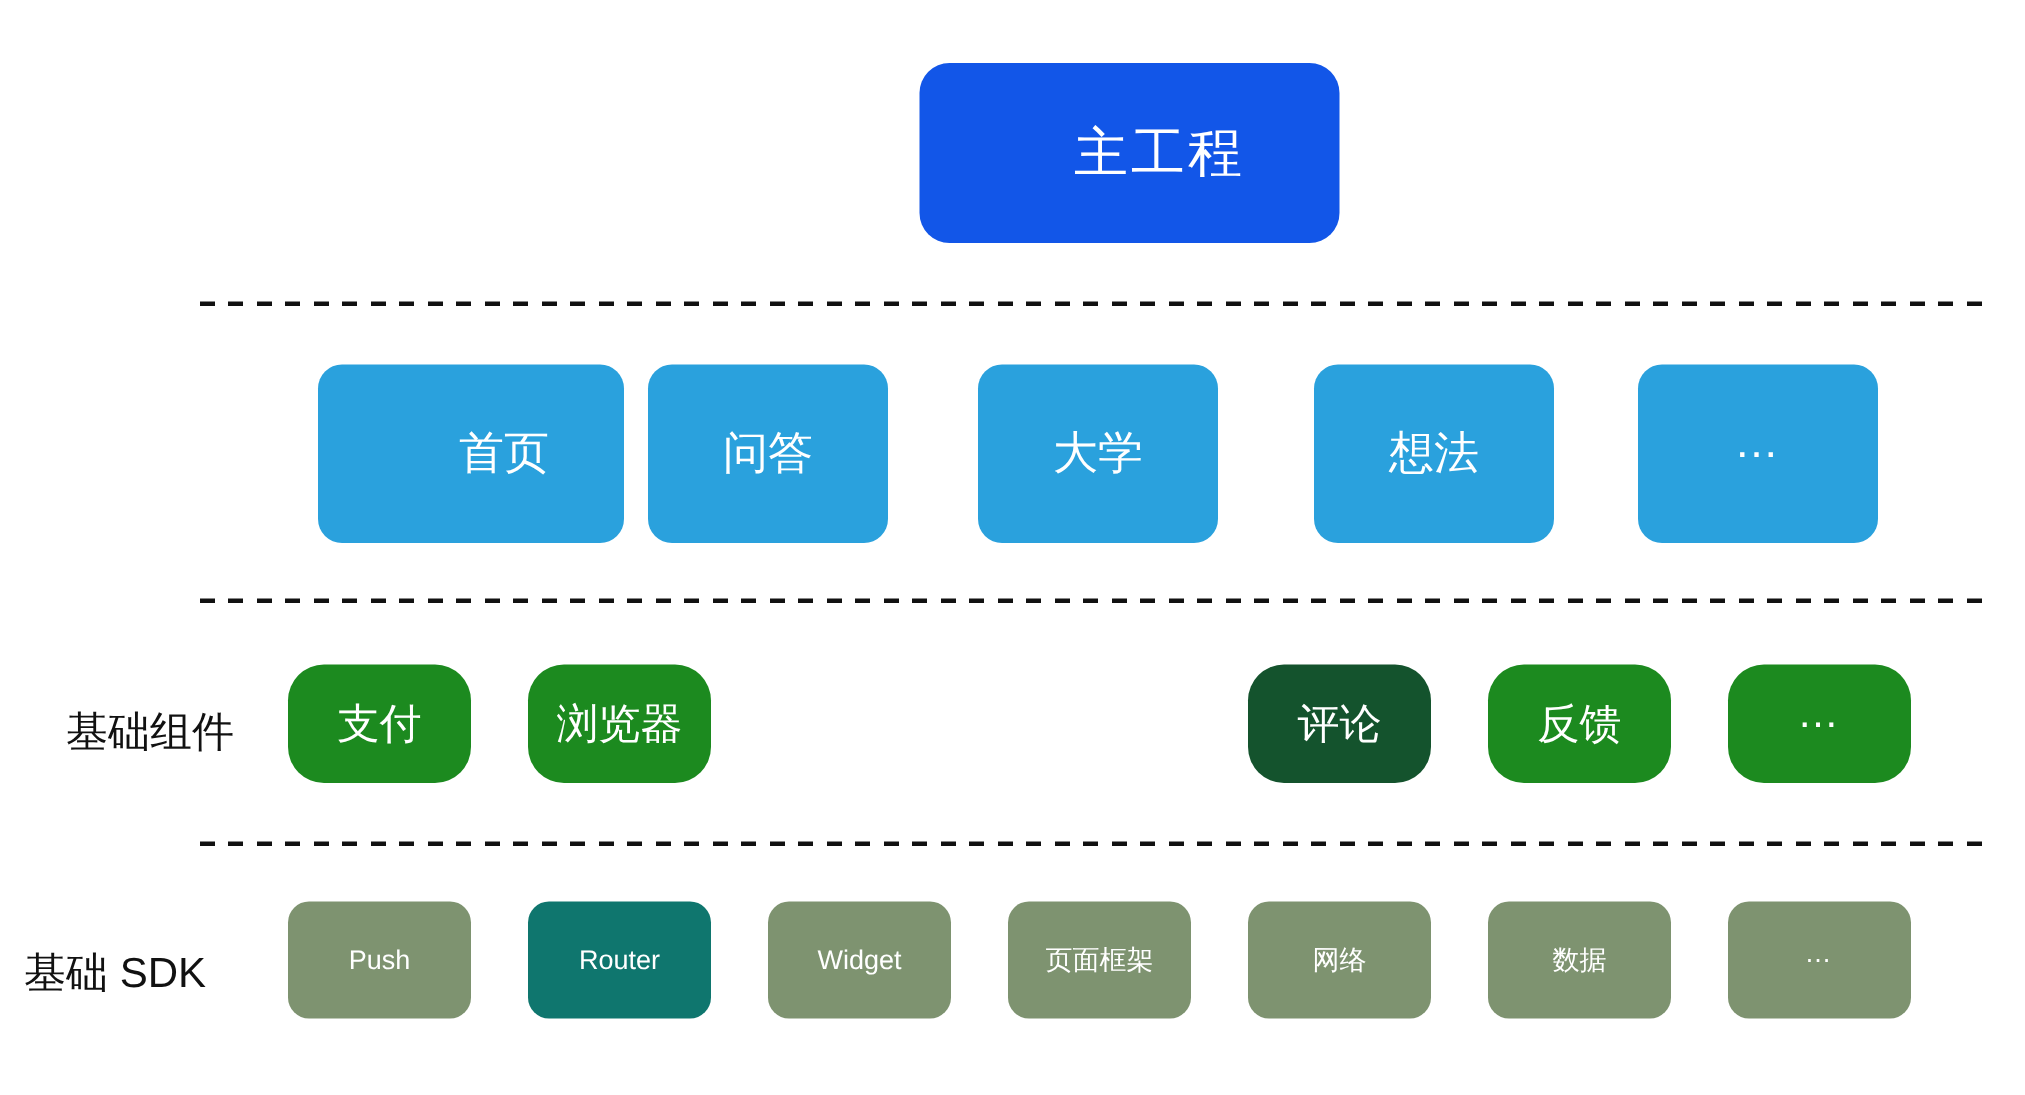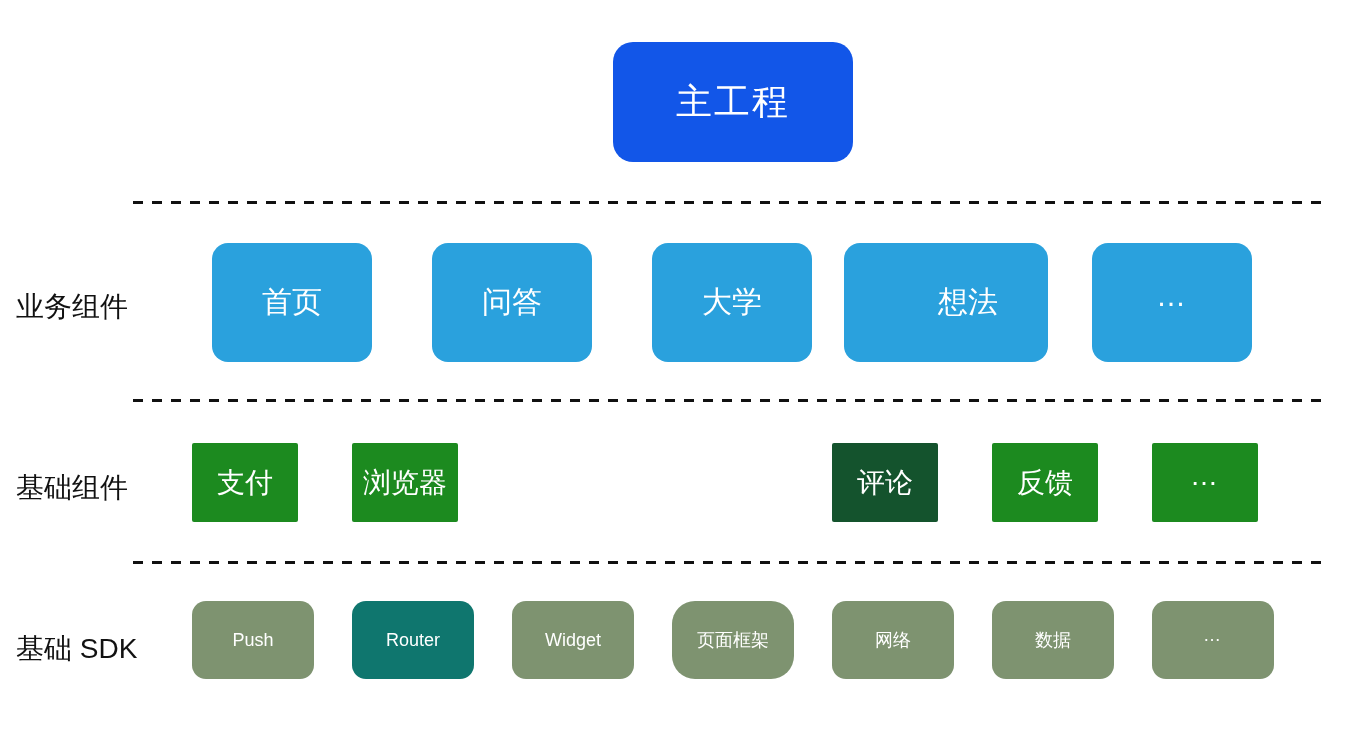--- a/index.html
+++ b/index.html
@@ -13,65 +13,65 @@
   .box{
     position:absolute;
     display:flex;align-items:center;justify-content:center;
     color:#ffffff;
     text-align:center;
   }
   .box.main{
     left:613px;top:42px;width:240px;height:120px;
     border-radius:20px;font-size:36px;font-weight:500;
     letter-spacing:2px;
+    padding-left:40px;
   }
   .box.biz{
     top:243px;width:160px;height:119px;
     border-radius:16px;font-size:30px;font-weight:500;
   }
   .box.cmp{
-    top:443px;width:106px;height:79px;
-    border-radius:2px;font-size:28px;font-weight:500;
+    top:443px;width:122px;height:79px;
+    border-radius:24px;font-size:28px;font-weight:500;
   }
   .box.sdk{
     top:601px;width:122px;height:78px;
     border-radius:14px;font-size:18px;font-weight:400;
   }
   .dots span{display:inline-block;transform:translateY(-22%);letter-spacing:2px;}
   .divider{
     position:absolute;left:133px;width:1197px;height:3px;
     background:repeating-linear-gradient(90deg,#111111 0 10px,transparent 10px 19px);
   }
   .d1{top:201px;}
   .d2{top:399px;}
   .d3{top:561px;}
   .row-label{
     position:absolute;left:16px;
     color:#111111;font-size:28px;font-weight:400;
     white-space:nowrap;
   }
   .l1{top:288px;}
-  .l2{top:469px;}
+  .l2{top:469px;margin-left:28px;}
   .l3{top:630px;}
 </style>
 </head>
 <body>
 
 <div class="canvas">
 
   <div class="box main" style="background: rgb(18, 86, 232);">主工程</div>
 
   <div class="divider d1"></div>
 
-  <div class="row-label l1">业务组件</div>
 
-  <div class="box biz" style="left: 212px; background: rgb(42, 161, 221);">首页</div>
+  <div class="box biz" style="left: 212px; background: rgb(42, 161, 221); padding-left: 44px;">首页</div>
   <div class="box biz" style="left: 432px; background: rgb(42, 161, 221);">问答</div>
   <div class="box biz" style="left: 652px; background: rgb(42, 161, 221);">大学</div>
-  <div class="box biz" style="left: 844px; background: rgb(42, 161, 221); padding-left: 44px;">想法</div>
+  <div class="box biz" style="left: 876px; background: rgb(42, 161, 221);">想法</div>
   <div class="box biz dots" style="left: 1092px; background: rgb(42, 161, 221);">
       <span>…</span>
     </div>
 
   <div class="divider d2"></div>
 
   <div class="row-label l2">基础组件</div>
 
   <div class="box cmp" style="left: 192px; background: rgb(28, 138, 31);">支付</div>
   <div class="box cmp" style="left: 352px; background: rgb(28, 138, 31);">浏览器</div>
@@ -81,20 +81,20 @@
       <span>…</span>
     </div>
 
   <div class="divider d3"></div>
 
   <div class="row-label l3">基础 SDK</div>
 
   <div class="box sdk" style="left: 192px; background: rgb(126, 147, 112);">Push</div>
   <div class="box sdk" style="left: 352px; background: #0f766e;">Router</div>
   <div class="box sdk" style="left: 512px; background: rgb(126, 147, 112);">Widget</div>
-  <div class="box sdk" style="left: 672px; background: rgb(126, 147, 112); border-radius: 23px;">页面框架</div>
+  <div class="box sdk" style="left: 672px; background: rgb(126, 147, 112);">页面框架</div>
   <div class="box sdk" style="left: 832px; background: rgb(126, 147, 112);">网络</div>
   <div class="box sdk" style="left: 992px; background: rgb(126, 147, 112);">数据</div>
   <div class="box sdk dots" style="left: 1152px; background: rgb(126, 147, 112);">
       <span>…</span>
     </div>
 
 </div>
 
 </body></html>

